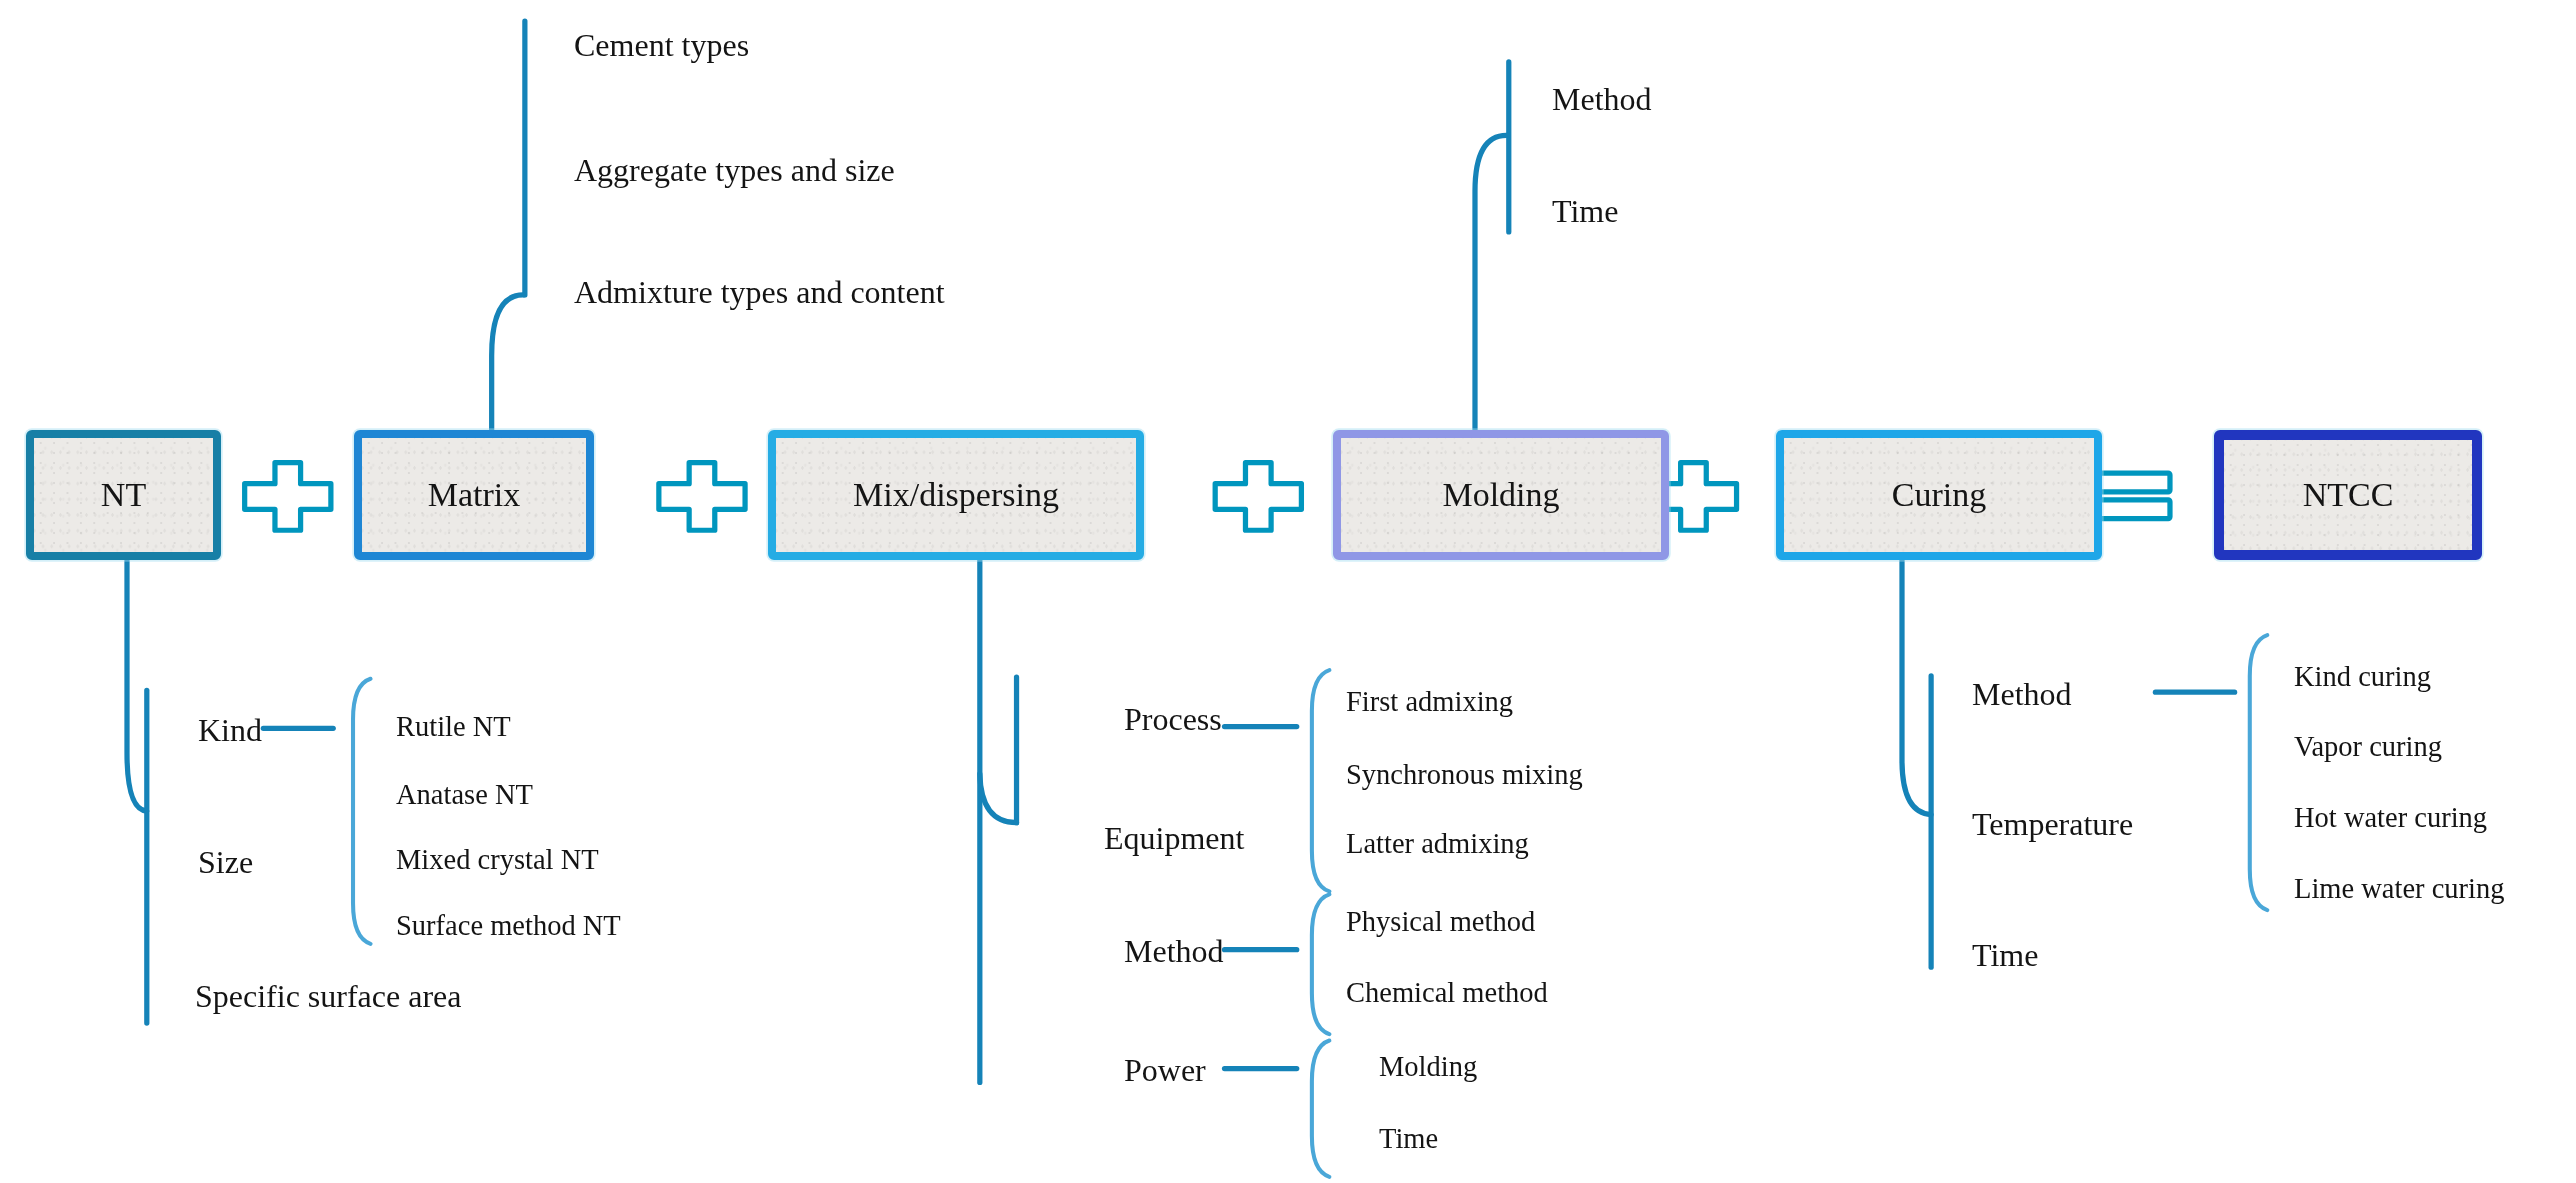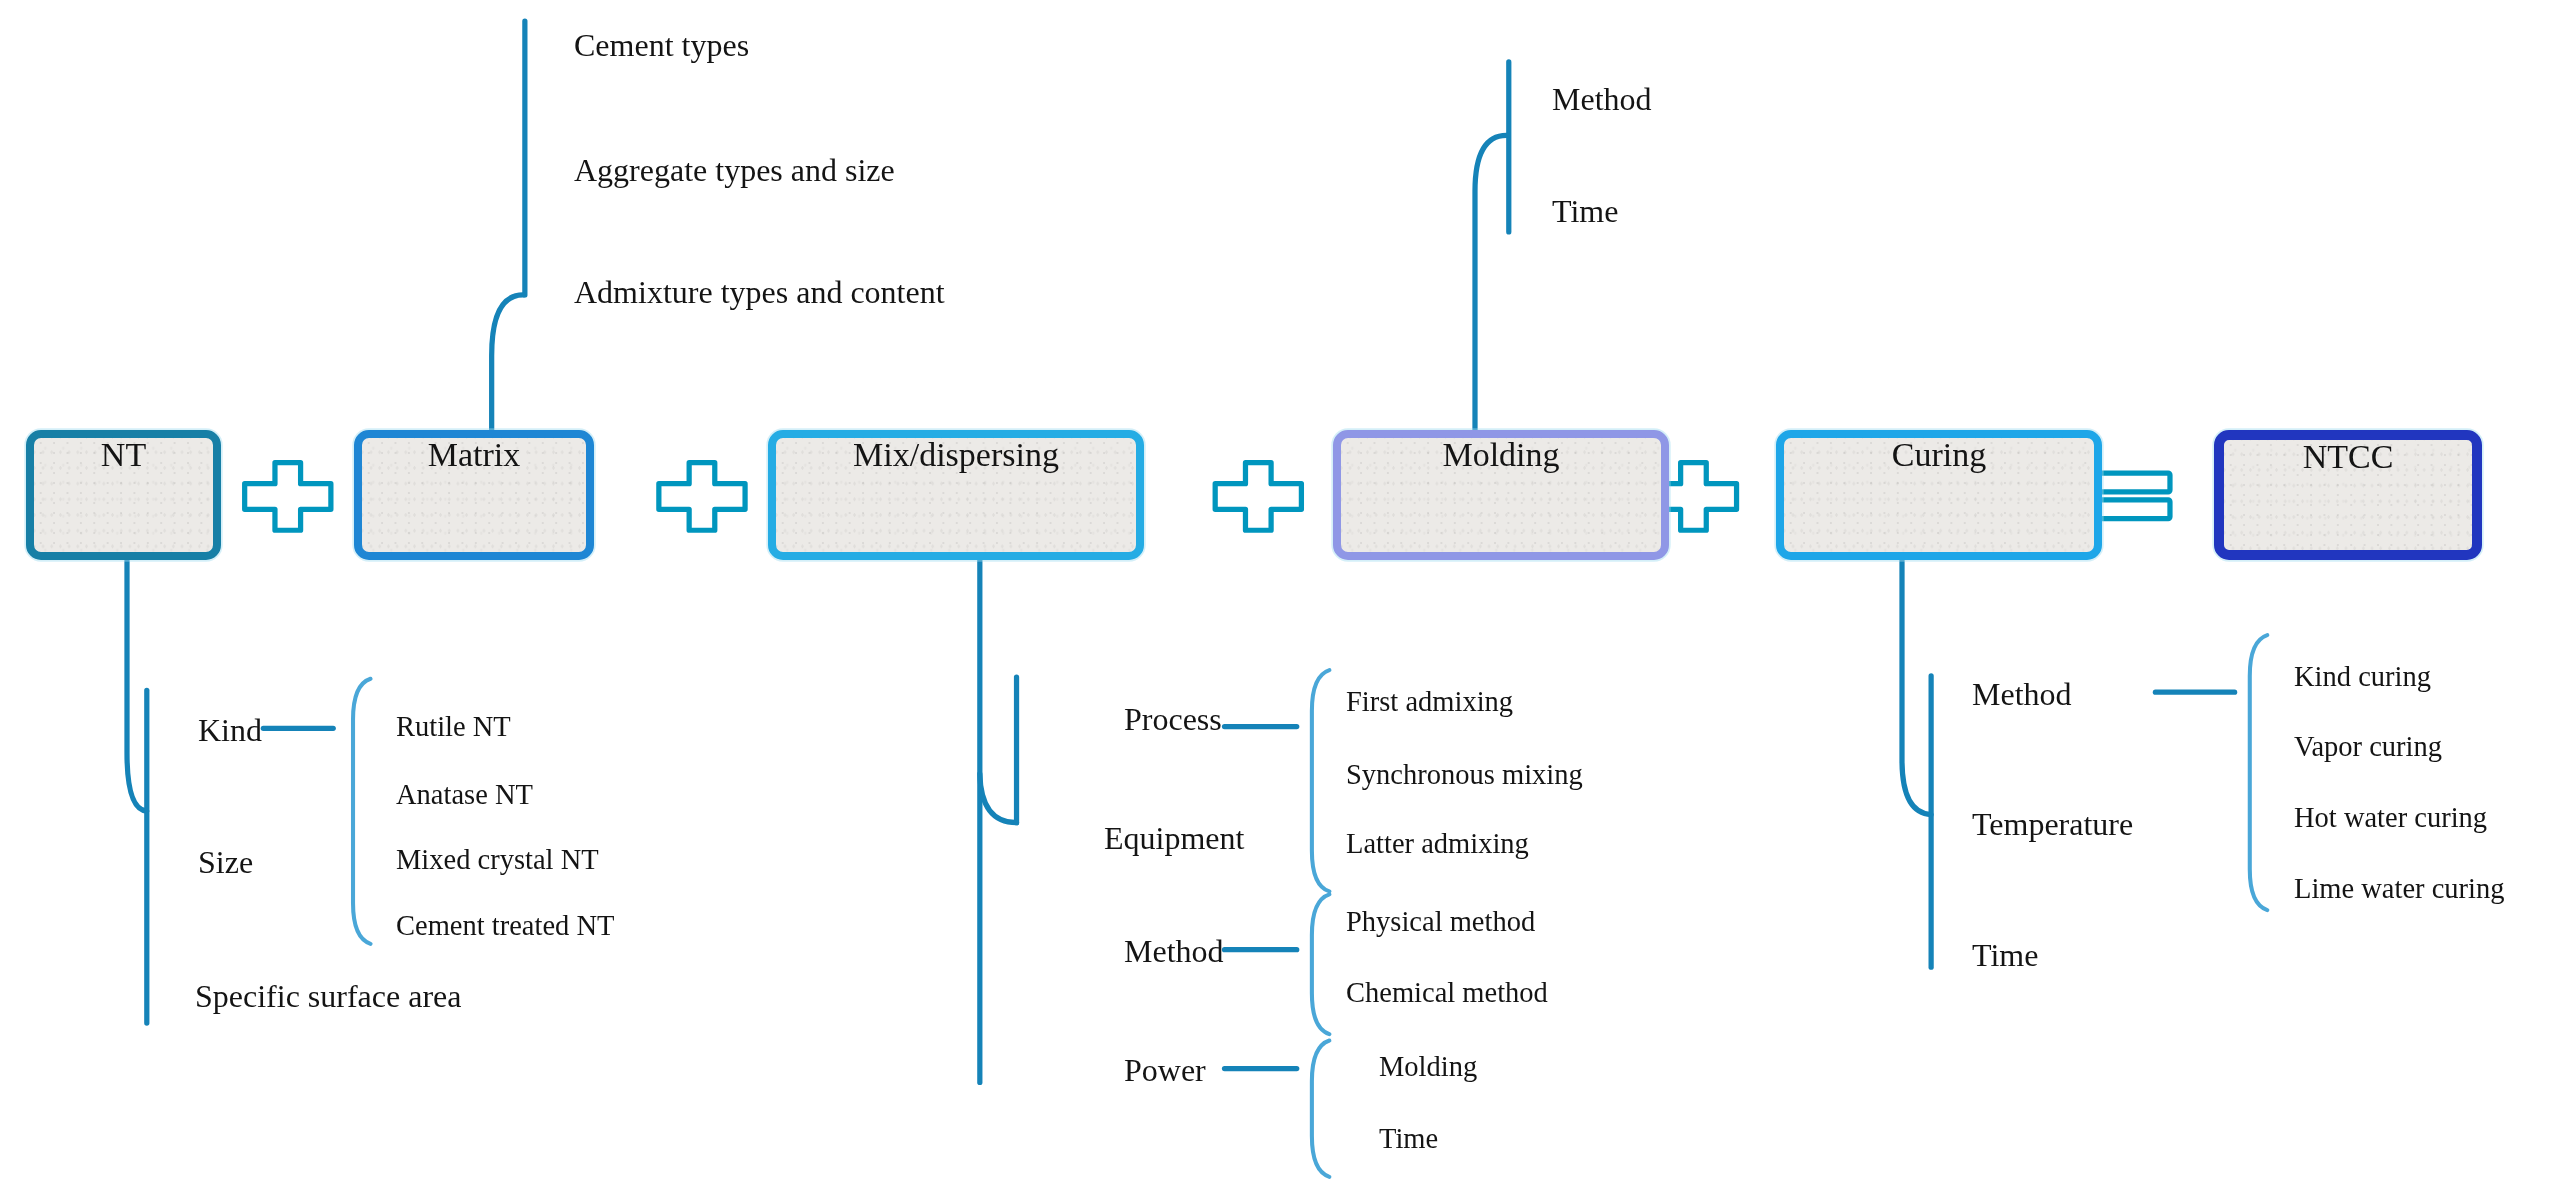--- a/index.html
+++ b/index.html
@@ -4,21 +4,21 @@
 <style>
   html,body{margin:0;padding:0;background:#ffffff;}
   #stage{
     position:relative;width:2576px;height:1184px;background:#ffffff;
     transform-origin:0 0;overflow:hidden;
     font-family:"Liberation Serif","DejaVu Serif",serif;color:var(--text,#141414);
   }
   #wires{position:absolute;left:0;top:0;width:2576px;height:1184px;}
   .node{
     position:absolute;top:430px;height:130px;box-sizing:border-box;
-    border-radius:15px;display:flex;justify-content:center;
+    border-radius:6px;display:flex;align-items:center;justify-content:center;
     background-color:var(--box-fill,#eceae7);
     background-image:
       radial-gradient(rgba(0,0,0,.07) 0.9px, transparent 1.3px),
       radial-gradient(rgba(0,0,0,.05) 0.9px, transparent 1.3px),
       radial-gradient(rgba(120,120,120,.06) 1.2px, transparent 1.7px);
     background-size:13.4px 10px,8.7px 15.7px,18px 17px;
     background-position:0 0,4.7px 6.4px,2.3px 1.7px;
     box-shadow:0 0 0 1.7px rgba(160,220,240,.45);
   }
   .node-label{font-size:34px;line-height:1;white-space:nowrap;}
@@ -105,21 +105,21 @@
 
   <div class="lbl lv1" style="left:1552px;top:99px">Method</div>
   <div class="lbl lv1" style="left:1552px;top:211px">Time</div>
 
   <div class="lbl lv1" style="left:198px;top:730px">Kind</div>
   <div class="lbl lv1" style="left:198px;top:862px">Size</div>
   <div class="lbl lv1" style="left:195px;top:996px">Specific surface area</div>
   <div class="lbl lv2" style="left:396px;top:727px">Rutile NT</div>
   <div class="lbl lv2" style="left:396px;top:795px">Anatase NT</div>
   <div class="lbl lv2" style="left:396px;top:860px">Mixed crystal NT</div>
-  <div class="lbl lv2" style="left:396px;top:926px">Cement treated NT</div>
+  <div class="lbl lv2" style="left:396px;top:926px">Surface method NT</div>
 
   <div class="lbl lv1" style="left:1124px;top:719px">Process</div>
   <div class="lbl lv1" style="left:1104px;top:838px">Equipment</div>
   <div class="lbl lv2" style="left:1346px;top:702px">First admixing</div>
   <div class="lbl lv2" style="left:1346px;top:775px">Synchronous mixing</div>
   <div class="lbl lv2" style="left:1346px;top:844px">Latter admixing</div>
   <div class="lbl lv1" style="left:1124px;top:951px">Method</div>
   <div class="lbl lv2" style="left:1346px;top:922px">Physical method</div>
   <div class="lbl lv2" style="left:1346px;top:993px">Chemical method</div>
   <div class="lbl lv1" style="left:1124px;top:1070px">Power</div>

